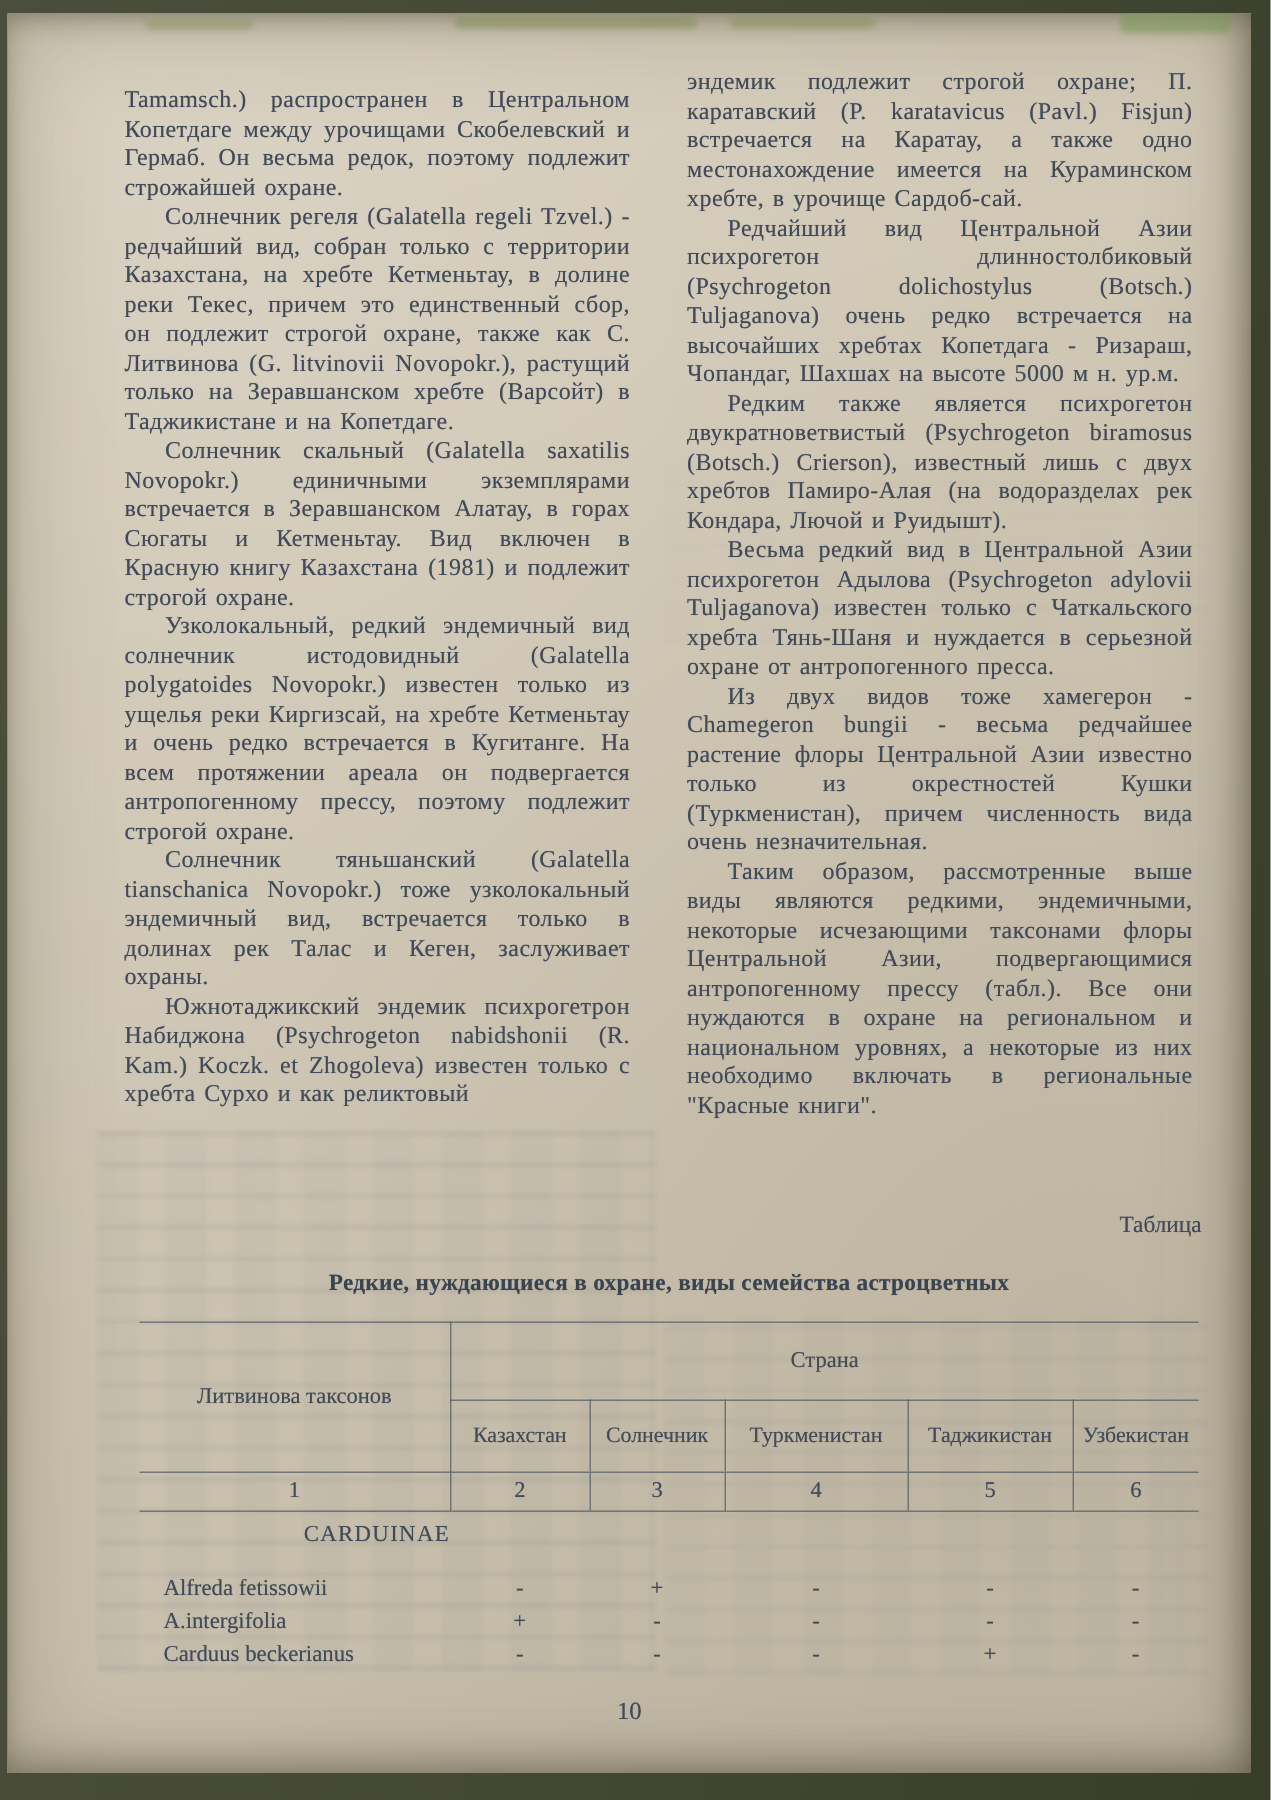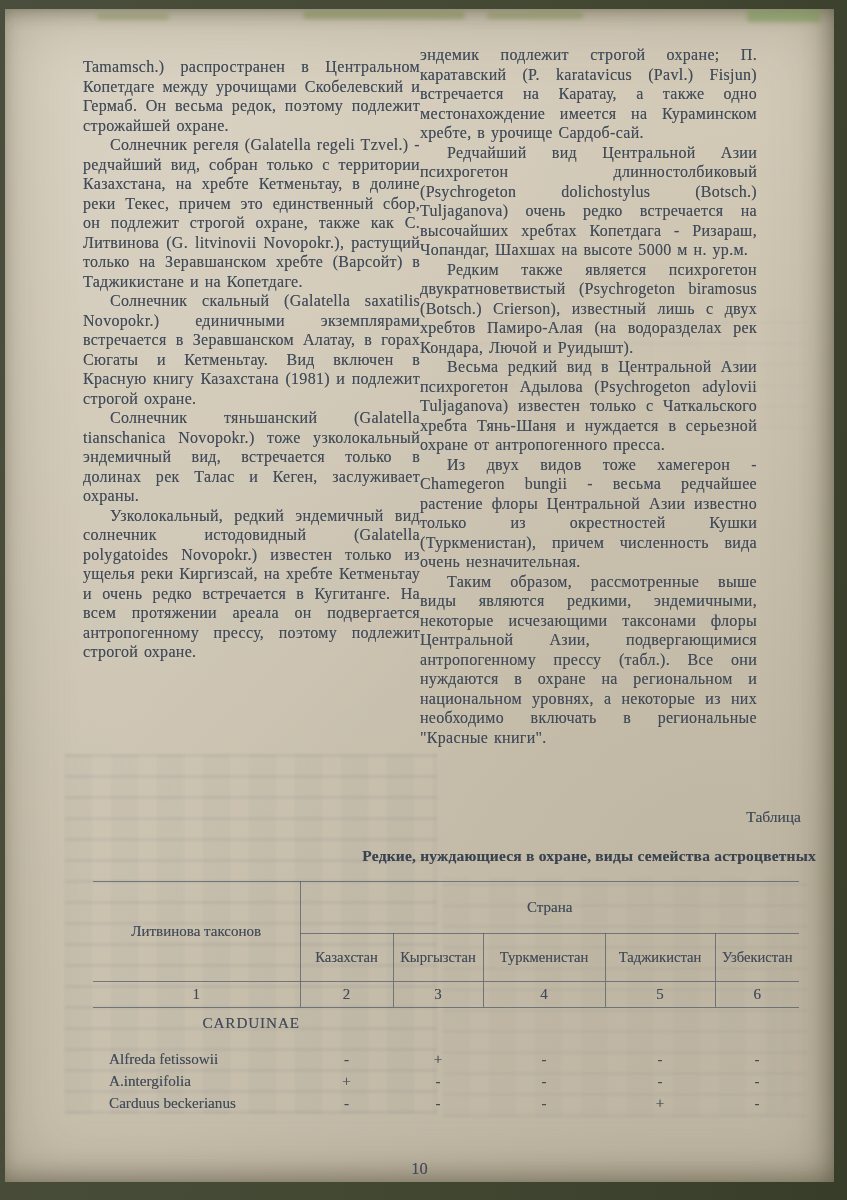--- a/index.html
+++ b/index.html
@@ -44,39 +44,39 @@
 
   
   .smudge { position: absolute; filter: blur(2.2px); border-radius: 4px; }
   .s1 { left: 92px;  top: 4px; width: 72px;  height: 7px;  background: rgba(128,143,80,0.40); }
   .s2 { left: 298px; top: 2px; width: 162px; height: 8px;  background: rgba(124,140,76,0.50); }
   .s3 { left: 482px; top: 3px; width: 96px;  height: 7px;  background: rgba(124,140,76,0.45); }
   .s4 { left: 742px; top: 0px; width: 74px;  height: 13px; background: rgba(118,150,82,0.55); }
 
   .columns {
     position: absolute; top: 36px; left: 78px; width: 712px;
-    display: flex; 
+    display: flex; gap: 38px;
   }
   .col {
     width: 337px;
     font-size: 16px; line-height: 19.5px;
     letter-spacing: 0.3px; word-spacing: 1.5px;
     text-align: justify;
   }
   .col-left { padding-top: 12px; }
   p.para { margin: 0; text-indent: 27px; }
   p.para.noind { text-indent: 0; }
 
   .table-label {
     position: absolute; top: 799px; right: 33px;
     font-size: 15.5px;
   }
   .table-title {
-    position: absolute; top: 838px; left: 105px; width: 706px;
-    text-align: right; font-weight: bold; font-size: 15.5px;
+    position: absolute; top: 838px; left: 88px; width: 706px;
+    text-align: center; font-weight: bold; font-size: 15.5px;
     color: #3a4450; letter-spacing: 0.2px;
   }
 
   .species-table {
     position: absolute; top: 872px; left: 88px; width: 706px;
     border-collapse: collapse;
     font-size: 15px; color: #414b58;
     --line: rgba(78,88,100,0.70);
   }
   .species-table td { padding: 0 0; }
@@ -103,21 +103,21 @@
   }
   .r-numbers td + td { border-left: 1px solid var(--line); }
   .r-section td { height: 30px; vertical-align: middle; }
   .r-section .section { text-align: right; letter-spacing: 0.9px; font-size: 15.2px; }
   .r-spacer td { height: 10px; }
   .r-data td { height: 22px; text-align: center; font-size: 15.2px; vertical-align: middle; }
   .r-data .taxon { text-align: left; padding-left: 16px; }
 
   .page-number {
     position: absolute; top: 1122px; left: 0; width: 100%;
-    text-align: center; font-size: 16.5px; margin-top: 28px;
+    text-align: center; font-size: 16.5px;
   }
 </style>
 </head>
 <body>
 
 <div class="paper">
 
   <div class="smudge s1"></div>
   <div class="smudge s2"></div>
   <div class="smudge s3"></div>
@@ -125,22 +125,23 @@
 
   <div class="bleed bleed-a"></div>
   <div class="bleed bleed-b"></div>
   <div class="bleed bleed-c"></div>
 
   <div class="columns">
     <div class="col col-left">
       <p class="para noind">Tamamsch.) распространен в Центральном Копетдаге между урочищами Скобелевский и Гермаб. Он весьма редок, поэтому подлежит строжайшей охране.</p>
       <p class="para">Солнечник регеля (Galatella regeli Tzvel.) - редчайший вид, собран только с территории Казахстана, на хребте Кетменьтау, в долине реки Текес, причем это единственный сбор, он подлежит строгой охране, также как С. Литвинова (G. litvinovii Novopokr.), растущий только на Зеравшанском хребте (Варсойт) в Таджикистане и на Копетдаге.</p>
       <p class="para">Солнечник скальный (Galatella saxatilis Novopokr.) единичными экземплярами встречается в Зеравшанском Алатау, в горах Сюгаты и Кетменьтау. Вид включен в Красную книгу Казахстана (1981) и подлежит строгой охране.</p>
+      <p class="para">Узколокальный, редкий эндемичный вид солнечник истодовидный (Galatella polygatoides Novopokr.) известен только из ущелья реки Киргизсай, на хребте Кетменьтау и очень редко встречается в Кугитанге. На всем протяжении ареала он подвергается антропогенному прессу, поэтому подлежит строгой охране.</p>
       <p class="para">Солнечник тяньшанский (Galatella tianschanica Novopokr.) тоже узколокальный эндемичный вид, встречается только в долинах рек Талас и Кеген, заслуживает охраны.</p>
-      <p class="para">Узколокальный, редкий эндемичный вид солнечник истодовидный (Galatella polygatoides Novopokr.) известен только из ущелья реки Киргизсай, на хребте Кетменьтау и очень редко встречается в Кугитанге. На всем протяжении ареала он подвергается антропогенному прессу, поэтому подлежит строгой охране.</p>
+      <p class="para">Южнотаджикский эндемик психрогетрон Набиджона (Psychrogeton nabidshonii (R. Kam.) Koczk. et Zhogoleva) известен только с хребта Сурхо и как реликтовый</p>
     </div>
     <div class="col col-right">
       <p class="para noind">эндемик подлежит строгой охране; П. каратавский (P. karatavicus (Pavl.) Fisjun) встречается на Каратау, а также одно местонахождение имеется на Кураминском хребте, в урочище Сардоб-сай.</p>
       <p class="para">Редчайший вид Центральной Азии психрогетон длинностолбиковый (Psychrogeton dolichostylus (Botsch.) Tuljaganova) очень редко встречается на высочайших хребтах Копетдага - Ризараш, Чопандаг, Шахшах на высоте 5000 м н. ур.м.</p>
       <p class="para">Редким также является психрогетон двукратноветвистый (Psychrogeton biramosus (Botsch.) Crierson), известный лишь с двух хребтов Памиро-Алая (на водоразделах рек Кондара, Лючой и Руидышт).</p>
       <p class="para">Весьма редкий вид в Центральной Азии психрогетон Адылова (Psychrogeton adylovii Tuljaganova) известен только с Чаткальского хребта Тянь-Шаня и нуждается в серьезной охране от антропогенного пресса.</p>
       <p class="para">Из двух видов тоже хамегерон - Chamegeron bungii - весьма редчайшее растение флоры Центральной Азии известно только из окрестностей Кушки (Туркменистан), причем численность вида очень незначительная.</p>
       <p class="para">Таким образом, рассмотренные выше виды являются редкими, эндемичными, некоторые исчезающими таксонами флоры Центральной Азии, подвергающимися антропогенному прессу (табл.). Все они нуждаются в охране на региональном и национальном уровнях, а некоторые из них необходимо включать в региональные "Красные книги".</p>
     </div>
   </div>
@@ -157,21 +158,21 @@
         <col style="width:110px">
         <col style="width:84px">
     </colgroup>
     <tbody>
       <tr class="r-group">
         <td class="c-taxon-h" rowspan="2">Литвинова таксонов</td>
         <td class="c-group" colspan="5">Страна</td>
       </tr>
       <tr class="r-countries">
         <td>Казахстан</td>
-        <td>Кыргызстан</td>
+        <td>Солнечник</td>
         <td>Туркменистан</td>
         <td>Таджикистан</td>
         <td>Узбекистан</td>
       </tr>
       <tr class="r-numbers">
         <td>1</td>
         <td>2</td>
         <td>3</td>
         <td>4</td>
         <td>5</td>

